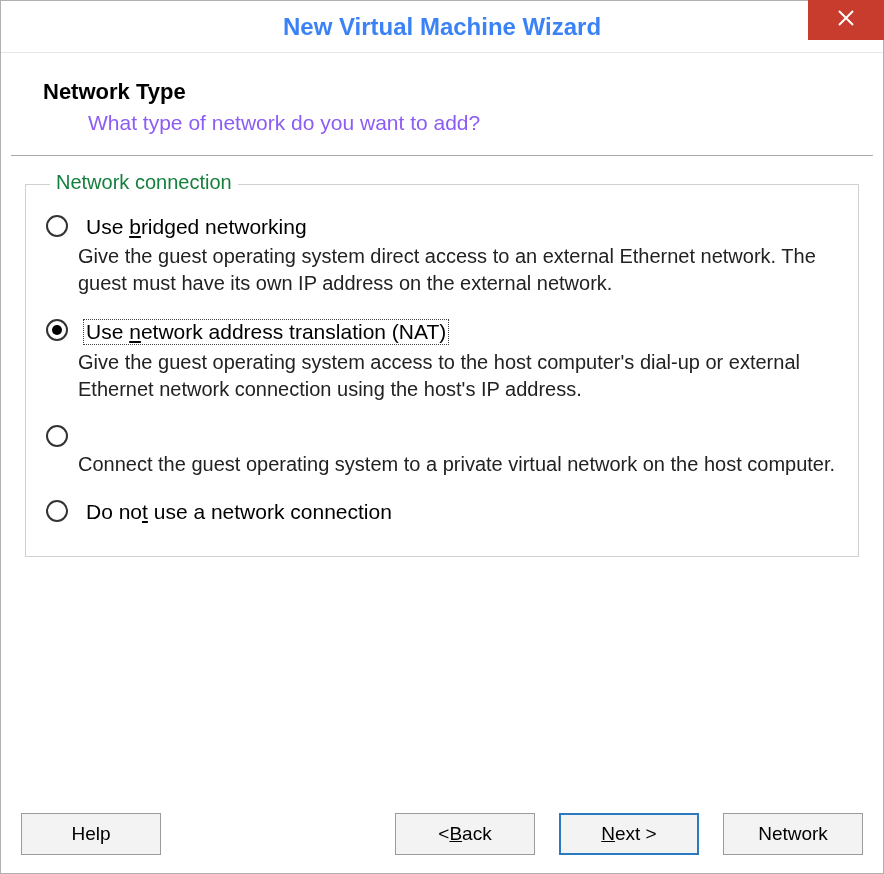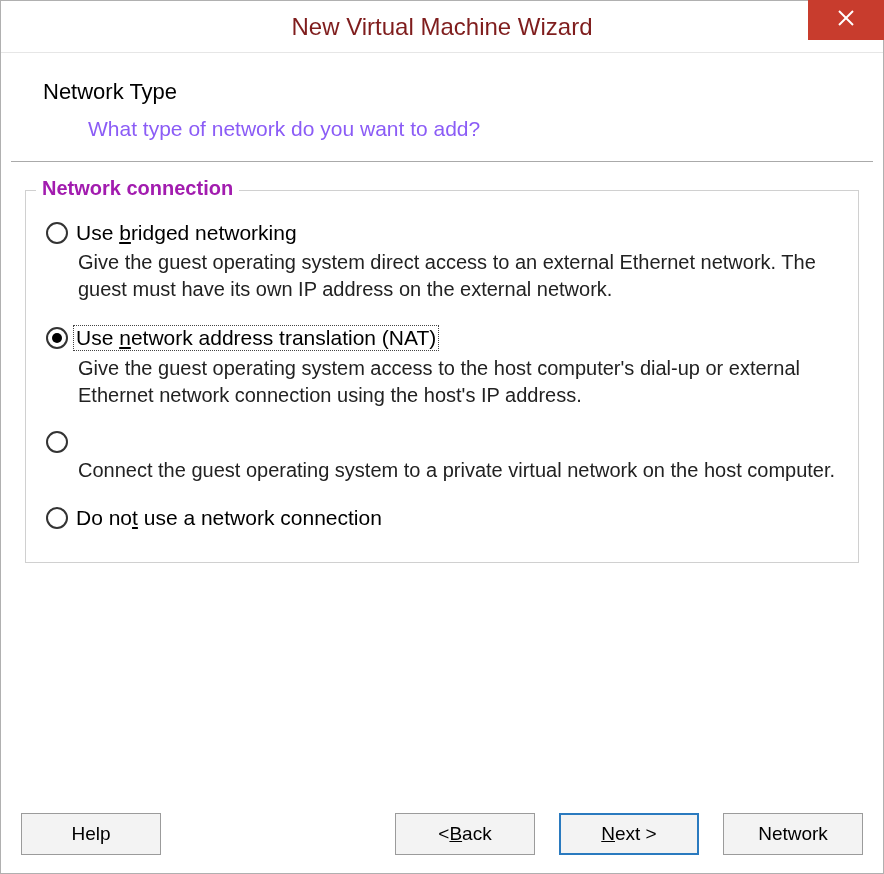--- a/index.html
+++ b/index.html
@@ -23,22 +23,22 @@
     height: 52px;
     background: #fff;
     display: flex;
     align-items: center;
     justify-content: center;
     position: relative;
     border-bottom: 1px solid #e6e6e6;
   }
   .titlebar-title {
     font-size: 24px;
-    color: #7f1d1d;
-    font-weight: 400;
+    color: #3b82f6;
+    font-weight: 700;
   }
   .close-btn {
     position: absolute;
     top: -1px;
     right: -1px;
     width: 76px;
     height: 40px;
     background: #c83c2d;
     display: flex;
     align-items: center;
@@ -49,23 +49,23 @@
   .close-btn svg line { stroke: #fff; stroke-width: 2; }
 
   
   .header-banner {
     margin: 10px 10px 0 10px;
     padding: 16px 20px 20px 32px;
     border-bottom: 1px solid #aaa;
     background: #fff;
   }
   .header-banner h1 {
-    margin: 0 0 12px 0;
+    margin: 0 0 6px 0;
     font-size: 22px;
-    font-weight: 400;
+    font-weight: 700;
     color: #000;
   }
   .header-banner .subtitle {
     margin-left: 45px;
     font-size: 21px;
     color: #8b5cf6;
   }
 
   
   .content {
@@ -75,37 +75,36 @@
 
   
   .groupbox {
     border: 1px solid #d0d0d0;
     position: relative;
     padding: 30px 20px 24px 20px;
   }
   .groupbox-legend {
     position: absolute;
     top: -14px;
-    left: 10px;
+    left: 24px;
     background: #fff;
     padding: 0 6px;
     font-size: 20px;
-    color: #a21caf;
-    font-weight: bold;
+    color: #15803d;
   }
 
   .option {
     margin-bottom: 22px;
   }
   .option:last-child { margin-bottom: 8px; }
 
   .option-row {
     display: flex;
-    align-items: center;
-    gap: 8px;
+    align-items: flex-start;
+    gap: 18px;
   }
 
   .radio {
     width: 22px; height: 22px;
     border: 2px solid #333;
     border-radius: 50%;
     display: inline-flex;
     align-items: center;
     justify-content: center;
     cursor: pointer;

